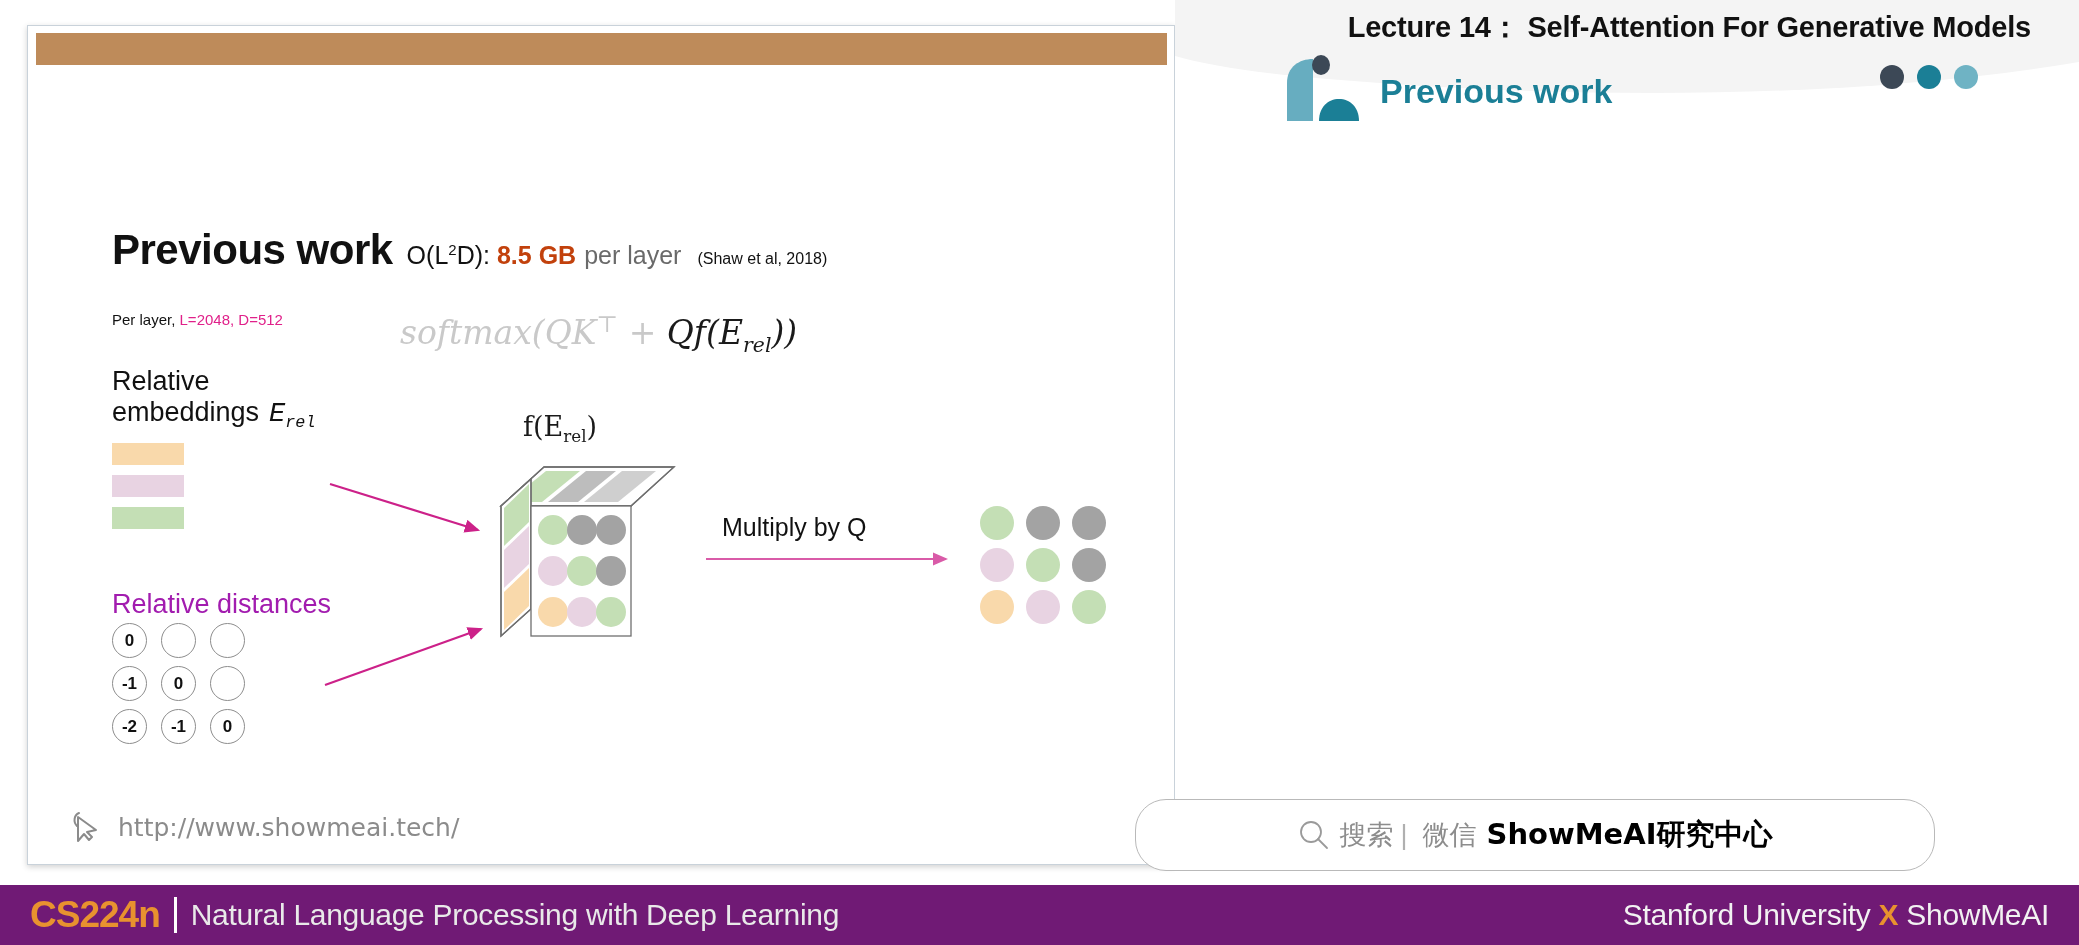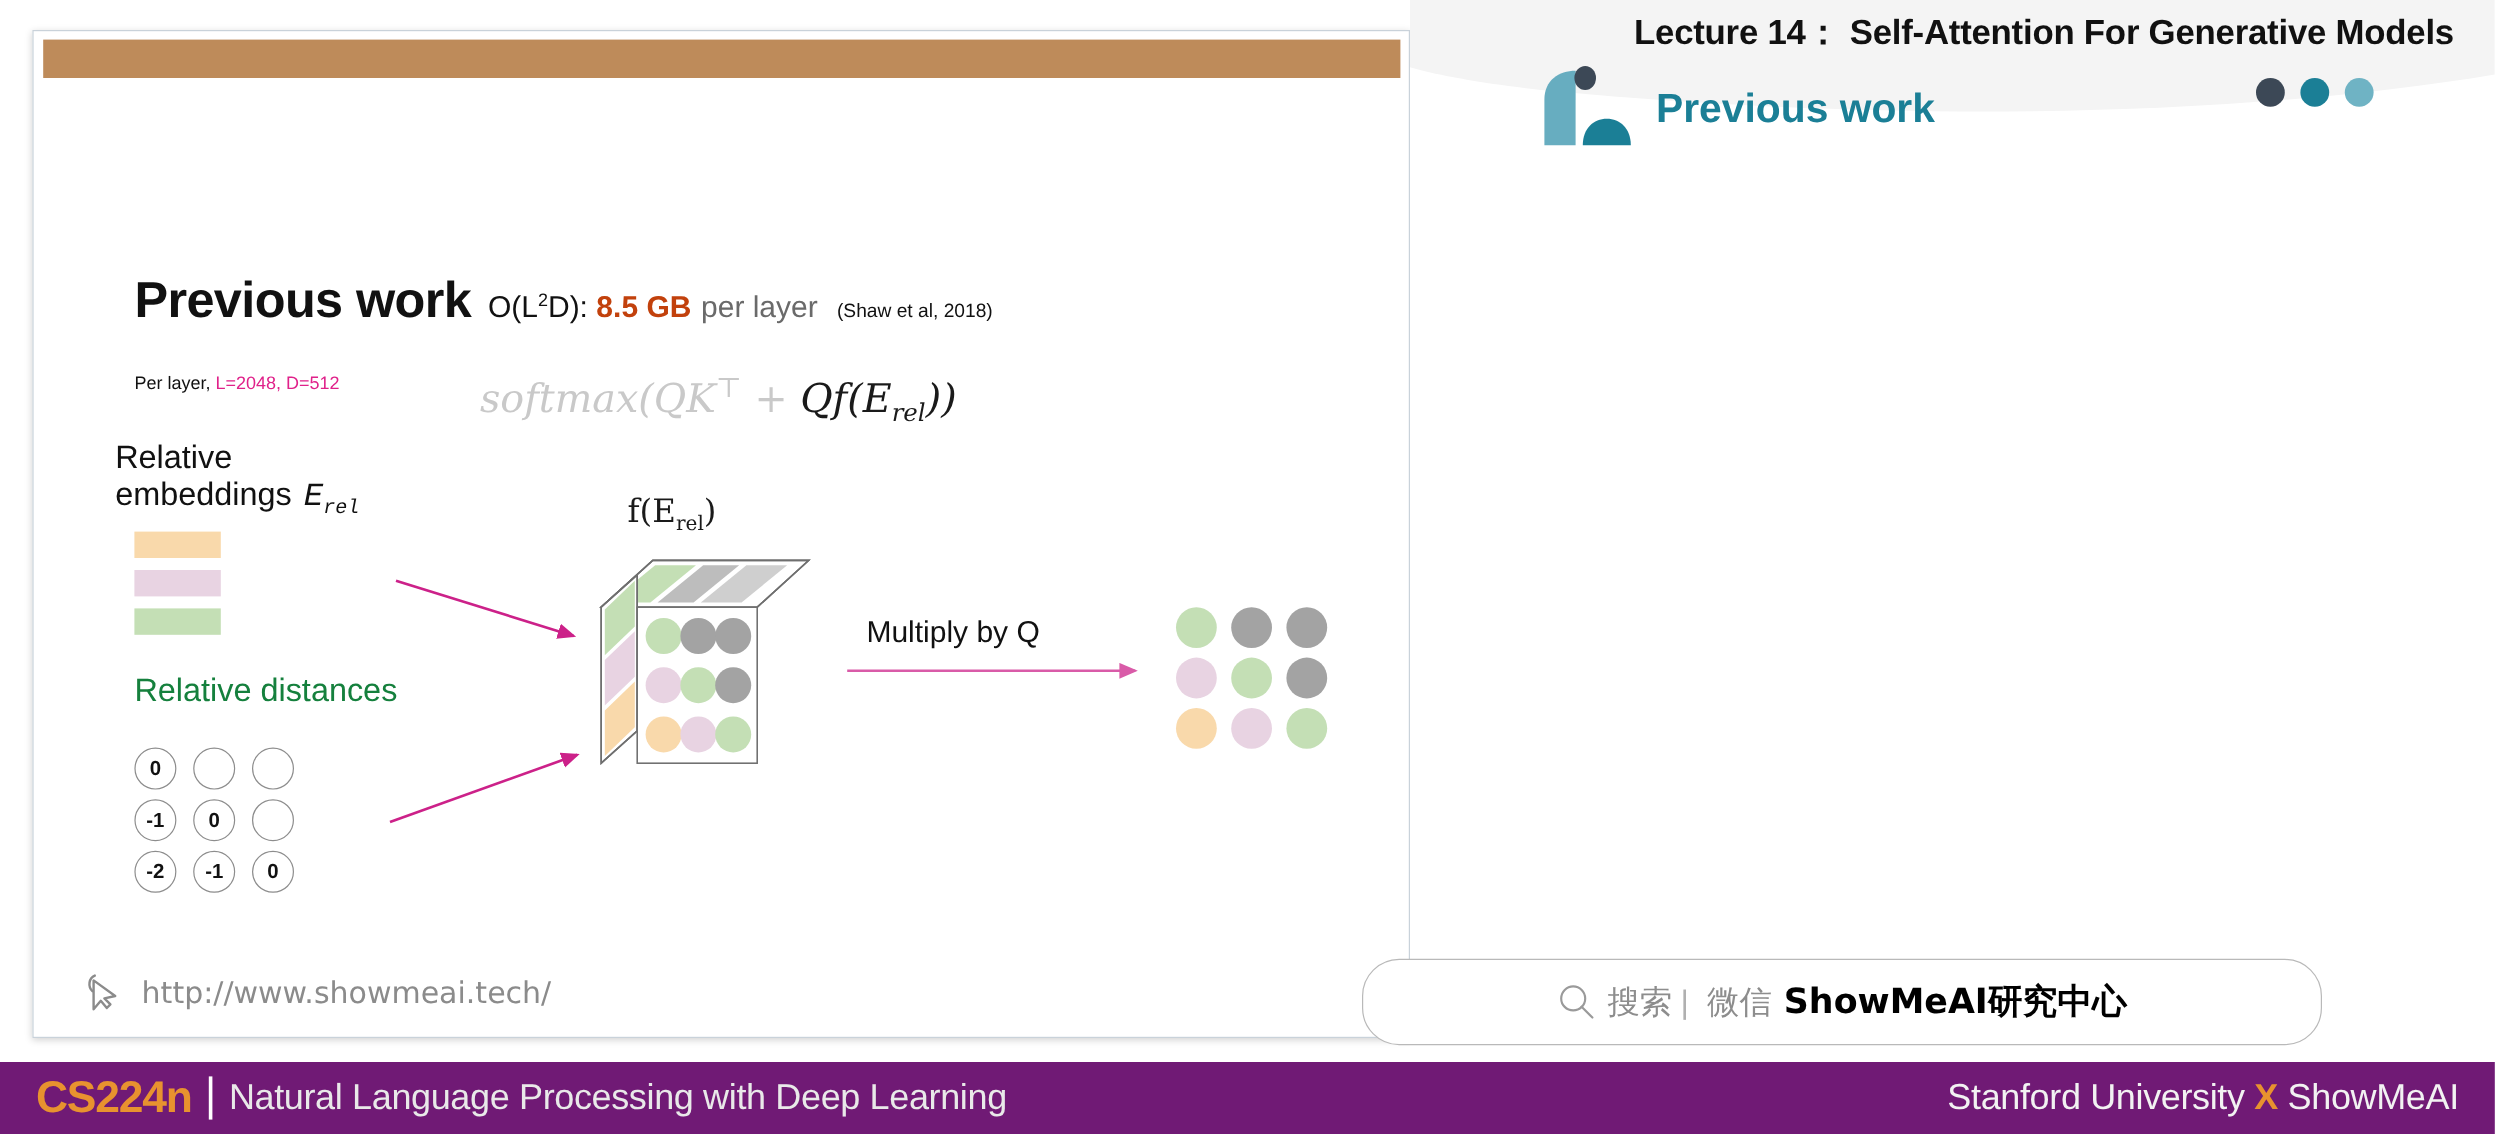--- a/index.html
+++ b/index.html
@@ -51,37 +51,37 @@
     font-style:italic;
     font-size:33px;
     color:#c9c9c9;
     white-space:nowrap;
   }
   .formula .dark{color:#1a1a1a;}
   .formula sub{font-size:0.62em;font-style:italic;}
   .formula sup{font-size:0.7em;}
 
   .relemb{
-    position:absolute;left:68px;top:340px;
+    position:absolute;left:84px;top:340px;
     font-size:27px;color:#111;line-height:1.15;
   }
   .relemb .erel{
     font-family:Liberation Mono, monospace;font-style:italic;font-size:27px;
     margin-left:10px;
   }
   .relemb .erel sub{font-size:0.62em;}
 
   .embbar{position:absolute;left:84px;width:72px;height:22px;}
   #embbar-0{top:417px;background:#f9d9ab;}
   #embbar-1{top:449px;background:#e8d3e2;}
   #embbar-2{top:481px;background:#c4dfb5;}
 
   .reldist-label{
-    position:absolute;left:84px;top:534px;
-    font-size:27px;color:#15803d;
+    position:absolute;left:84px;top:563px;
+    font-size:27px;color:#a21caf;
   }
   #reldist-grid{
     position:absolute;left:84px;top:597px;
   }
   .rd-row{display:flex;margin-bottom:8px;}
   .rd-cell{
     width:33px;height:33px;border-radius:50%;
     border:1.4px solid #8d8d8d;background:#fff;
     margin-right:14px;
     display:flex;align-items:center;justify-content:center;
@@ -124,21 +124,21 @@
     margin-left:12px;font-size:25px;color:#8b8b8b;
     font-family:"DejaVu Sans", sans-serif;
   }
 
   
   #right-panel{
     position:absolute;left:1175px;top:0;width:904px;height:893px;
     background:#ffffff;
   }
   #lecture-title{
-    position:absolute;right:34px;top:8px;
+    position:absolute;right:48px;top:8px;
     font-size:29px;font-weight:bold;color:#111;
     font-family:"Liberation Sans", sans-serif;
     white-space:nowrap;
     letter-spacing:-0.2px;
   }
   #header-swoosh{
     position:absolute;left:0;top:0;width:904px;height:110px;
     overflow:hidden;pointer-events:none;
   }
   #logo-mark{position:absolute;left:108px;top:55px;width:86px;height:68px;}

